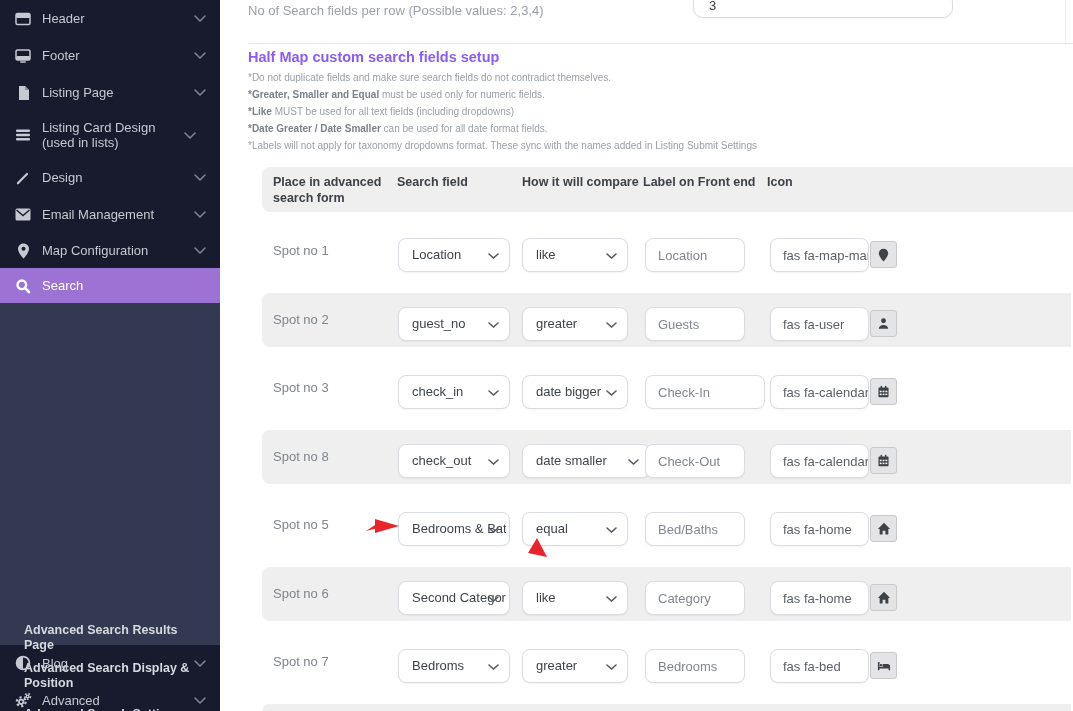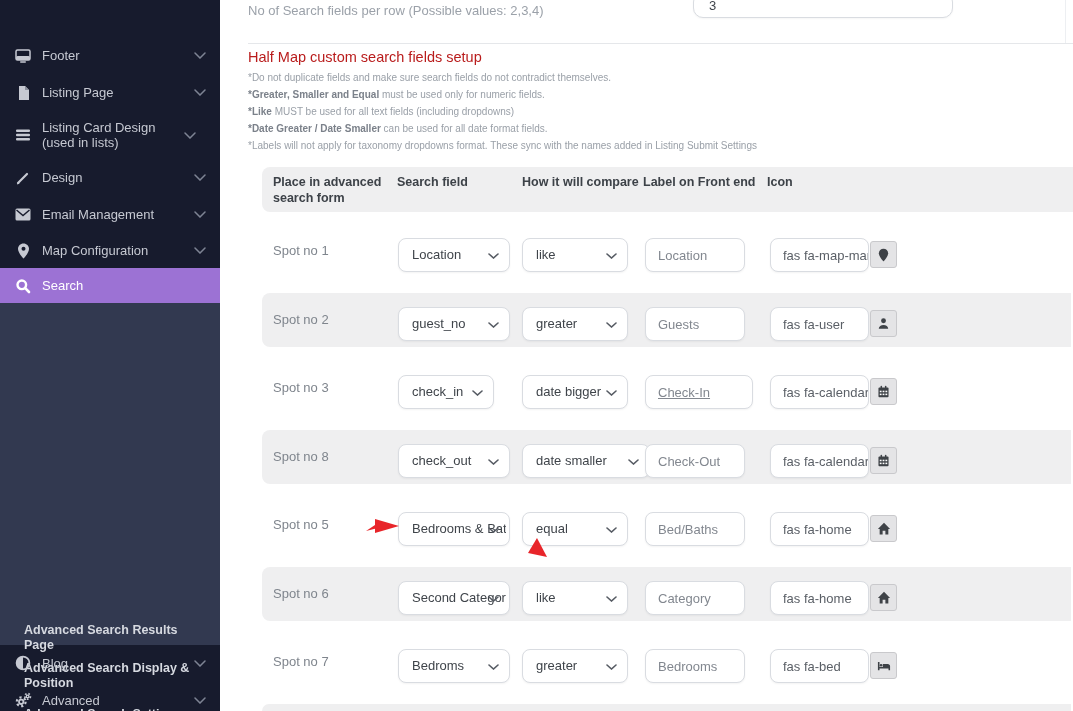--- a/index.html
+++ b/index.html
@@ -19,21 +19,21 @@
   .sub{position:absolute;left:24px;width:176px;color:#d6d9e0;font-size:12.5px;
        font-weight:700;line-height:15px;cursor:pointer;}
 
   
   .toplabel{position:absolute;left:248px;top:3px;font-size:13px;color:#9ba1a9;}
   .topinput{position:absolute;left:693px;top:-8px;width:260px;height:26px;box-sizing:border-box;
        border:1px solid #d9dce1;border-radius:10px;padding-left:15px;font-size:13px;color:#3f444a;
        font-family:inherit;background:#fff;box-shadow:0 1px 2px rgba(0,0,0,0.04);}
   .vline{position:absolute;left:1065px;top:0;width:1px;height:43px;background:#edeff2;}
   .divider{position:absolute;left:248px;top:43px;width:825px;height:1px;background:#e5e7ea;}
-  .h1{position:absolute;left:248px;top:49px;font-size:14.5px;font-weight:400;color:#b91c1c;}
+  .h1{position:absolute;left:248px;top:49px;font-size:14.5px;font-weight:700;color:#8b5cf6;}
   .note{position:absolute;left:248px;font-size:10px;color:#9aa0a8;white-space:nowrap;}
   .note b{color:#7b818a;font-weight:700;}
 
   .hdrbar{position:absolute;left:262px;top:167px;width:811px;height:45px;background:#efeff0;
        border-radius:8px 0 0 8px;}
   .hcell{position:absolute;top:174px;font-size:12.5px;font-weight:700;color:#3d4248;
        line-height:16px;white-space:nowrap;}
   .hcell.wrap{white-space:normal;width:112px;}
 
   .band{position:absolute;left:262px;width:809px;height:54px;background:#efeff0;
@@ -52,20 +52,32 @@
   .icobox{position:absolute;width:27px;height:27px;box-sizing:border-box;background:#e4e4e6;
        border:1px solid #c9c9cc;border-radius:3px;display:flex;align-items:center;
        justify-content:center;}
   .arrow{position:absolute;}
 </style>
 </head>
 <body>
 
 <div class="sidebar">
 
+  <div class="nav" style="top:0;height:37px">
+    <span class="nico">
+      <svg width="16" height="16" viewBox="0 0 16 16">
+          <rect x="1" y="2.5" width="14" height="11" rx="1.5" fill="none" stroke="#c6c9d2" stroke-width="1.5"></rect>
+          <rect x="1" y="2.5" width="14" height="4.5" rx="1.5" fill="#c6c9d2"></rect>
+        </svg>
+      </span>
+    <span class="nlab">Header</span>
+    <svg class="nchev" width="12" height="7" viewBox="0 0 12 7">
+        <polyline points="1,1 6,6 11,1" fill="none" stroke="#7e8494" stroke-width="1.5" stroke-linecap="round"></polyline>
+      </svg>
+  </div>
 
   <div class="nav" style="top:37px;height:37px">
     <span class="nico">
       <svg width="16" height="16" viewBox="0 0 16 16">
           <rect x="1" y="2" width="14" height="10" rx="1.5" fill="none" stroke="#c6c9d2" stroke-width="1.5"></rect>
           <rect x="1" y="8" width="14" height="4" rx="1.5" fill="#c6c9d2"></rect>
           <rect x="5" y="13.2" width="6" height="1.6" rx="0.8" fill="#c6c9d2"></rect>
         </svg>
       </span>
     <span class="nlab">Footer</span>
@@ -248,33 +260,33 @@
 <input class="inp" style="left: 645px; top: 307px; width: 100px;" value="Guests">
 <input class="inp ico" style="left: 770px; top: 307px; width: 99px;" value="fas fa-user">
 <div class="icobox" style="left:870px;top:310px">
   <svg width="13" height="13" viewBox="0 0 16 16">
       <circle cx="8" cy="4.6" r="3" fill="#3e4247"></circle>
       <path d="M2.2 14.5c0-3.2 2.6-4.8 5.8-4.8s5.8 1.6 5.8 4.8z" fill="#3e4247"></path>
     </svg>
 </div>
 
 <div class="spot" style="top:380px">Spot no 3</div>
-<div class="sel" style="left:398px;top:375px;width:96px">
+<div class="sel" style="left:398px;top:375px;width:112px">
   <span class="sel-t">check_in</span>
   <svg class="chev" width="11" height="6" viewBox="0 0 11 6">
       <polyline points="1,1 5.5,5 10,1" fill="none" stroke="#565b63" stroke-width="1.6" stroke-linecap="round"></polyline>
     </svg>
 </div>
 <div class="sel" style="left:522px;top:375px;width:106px">
   <span class="sel-t">date bigger</span>
   <svg class="chev" width="11" height="6" viewBox="0 0 11 6">
       <polyline points="1,1 5.5,5 10,1" fill="none" stroke="#565b63" stroke-width="1.6" stroke-linecap="round"></polyline>
     </svg>
 </div>
-<input class="inp" style="left: 645px; top: 375px; width: 108px; text-decoration: underline;" value="Check-In">
+<input class="inp" style="left: 645px; top: 375px; width: 120px;" value="Check-In">
 <input class="inp ico" style="left: 770px; top: 375px; width: 99px;" value="fas fa-calendar-alt">
 <div class="icobox" style="left:870px;top:378px">
   <svg width="13" height="13" viewBox="0 0 16 16">
       <rect x="4.4" y="1" width="1.8" height="3.4" rx="0.8" fill="#3e4247"></rect>
       <rect x="9.8" y="1" width="1.8" height="3.4" rx="0.8" fill="#3e4247"></rect>
       <rect x="1.8" y="3" width="12.4" height="12" rx="1.2" fill="#3e4247"></rect>
       <rect x="3.4" y="7" width="2.2" height="1.9" fill="#fff"></rect>
       <rect x="6.9" y="7" width="2.2" height="1.9" fill="#fff"></rect>
       <rect x="10.4" y="7" width="2.2" height="1.9" fill="#fff"></rect>
       <rect x="3.4" y="10.6" width="2.2" height="1.9" fill="#fff"></rect>

